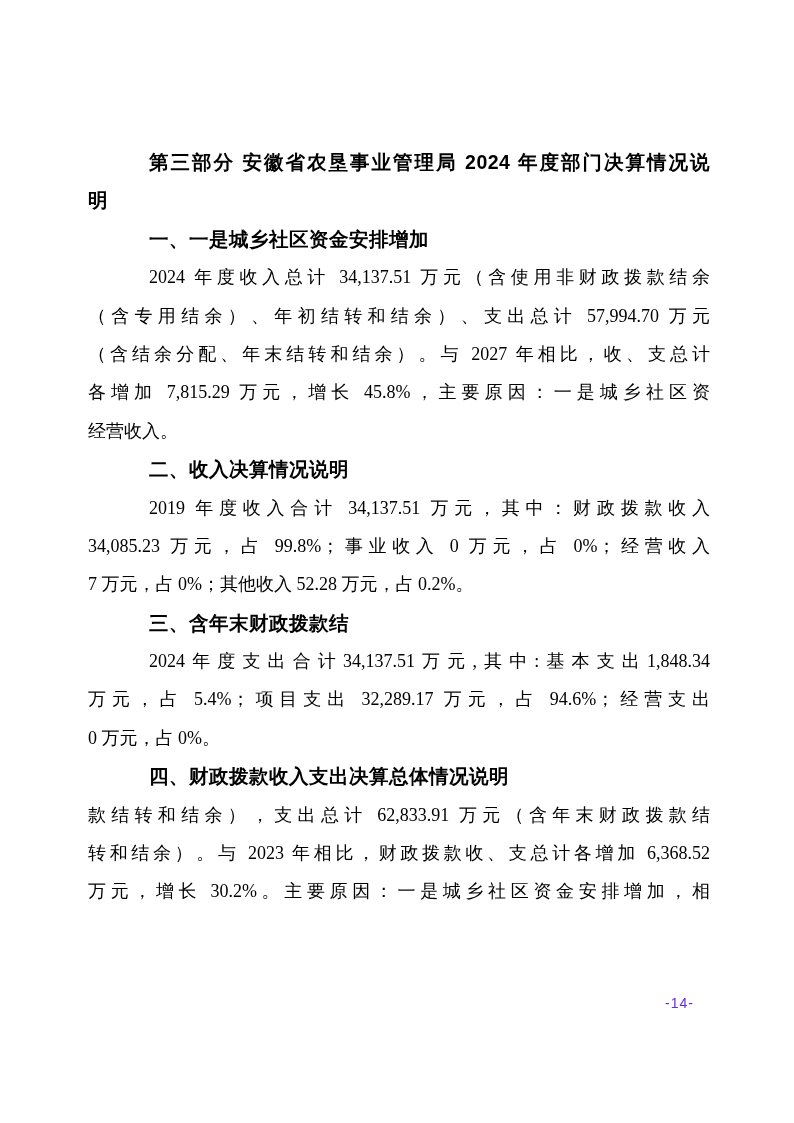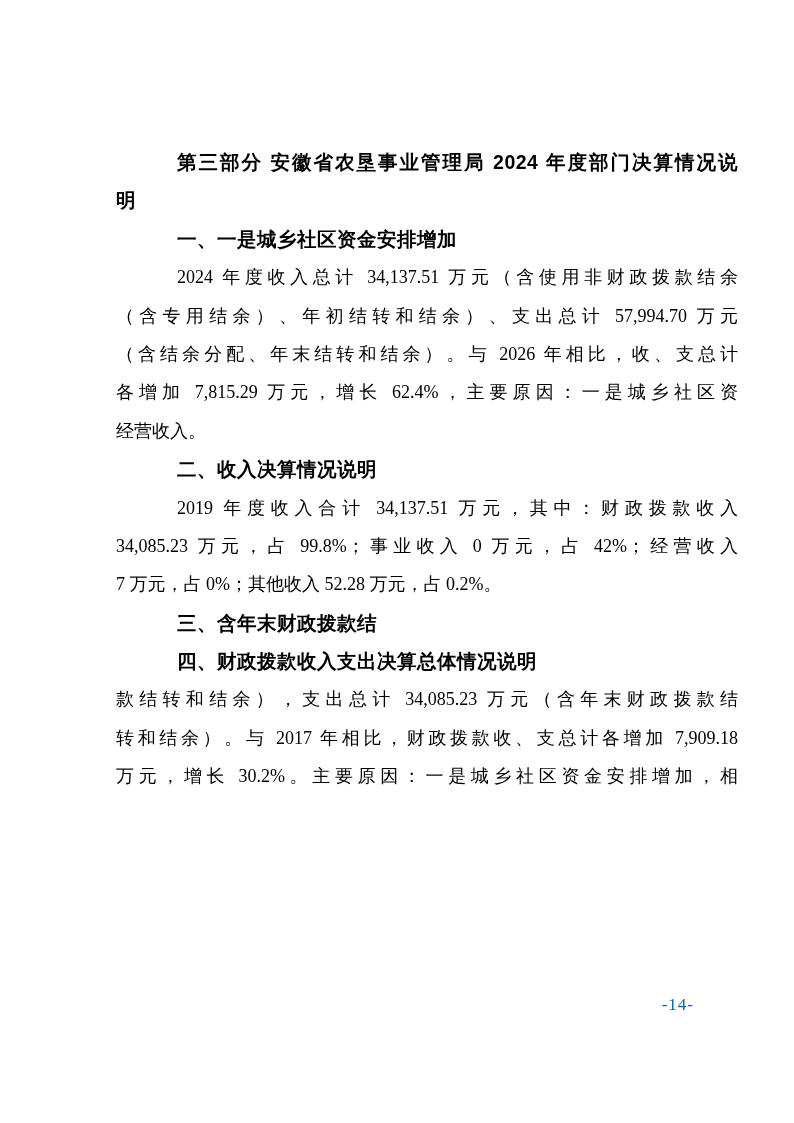--- a/index.html
+++ b/index.html
@@ -12,21 +12,20 @@
     height: 1123px;
     position: relative;
     overflow: hidden;
     font-family: "Liberation Serif", "DejaVu Serif", serif;
     color: #000000;
   }
   .page {
     position: absolute;
     inset: 0;
     background: #ffffff;
-    margin-left: 28px;
   }
   .doc-body {
     position: absolute;
     left: 88px;
     top: 143px;
     width: 622px;
   }
   .line {
     font-size: 18px;
     line-height: 38.4px;
@@ -50,59 +49,64 @@
     letter-spacing: 0.5px;
   }
   .block-body .line {
     font-family: "Liberation Serif", "DejaVu Serif", serif;
     font-weight: 400;
   }
   .footer-page-number {
     position: absolute;
     top: 995px;
     right: 100px;
-    font-size: 17px;
-    font-family: Liberation Serif, serif;
-    color: #0369a1;
+    font-size: 14px;
+    font-family: Liberation Sans, sans-serif;
+    color: #6d28d9;
     letter-spacing: 1px;
   }
 </style>
 </head>
 <body>
 
 <div class="page">
   <main class="doc-body">
       <div class="block block-title">
         <div class="line indent fill">第三部分 安徽省农垦事业管理局 2024 年度部门决算情况说</div>
         <div class="line">明</div>
       </div>
       <div class="block block-heading">
         <div class="line indent">一、一是城乡社区资金安排增加</div>
       </div>
       <div class="block block-body">
         <div class="line indent fill">2024 年度收入总计 34,137.51 万元（含使用非财政拨款结余</div>
         <div class="line fill">（含专用结余）、年初结转和结余）、支出总计 57,994.70 万元</div>
-        <div class="line fill">（含结余分配、年末结转和结余）。与 2026 年相比，收、支总计</div>
-        <div class="line fill">各增加 7,815.29 万元，增长 62.4%，主要原因：一是城乡社区资</div>
+        <div class="line fill">（含结余分配、年末结转和结余）。与 2027 年相比，收、支总计</div>
+        <div class="line fill">各增加 7,815.29 万元，增长 45.8%，主要原因：一是城乡社区资</div>
         <div class="line">经营收入。</div>
       </div>
       <div class="block block-heading">
         <div class="line indent">二、收入决算情况说明</div>
       </div>
       <div class="block block-body">
         <div class="line indent fill">2019 年度收入合计 34,137.51 万元，其中：财政拨款收入</div>
-        <div class="line fill">34,085.23 万元，占 99.8%；事业收入 0 万元，占 42%；经营收入</div>
+        <div class="line fill">34,085.23 万元，占 99.8%；事业收入 0 万元，占 0%；经营收入</div>
         <div class="line">7 万元，占 0%；其他收入 52.28 万元，占 0.2%。</div>
       </div>
       <div class="block block-heading">
         <div class="line indent">三、含年末财政拨款结</div>
       </div>
+      <div class="block block-body">
+        <div class="line indent fill">2024年度支出合计34,137.51万元,其中:基本支出1,848.34</div>
+        <div class="line fill">万元，占 5.4%；项目支出 32,289.17 万元，占 94.6%；经营支出</div>
+        <div class="line">0 万元，占 0%。</div>
+      </div>
       <div class="block block-heading">
         <div class="line indent">四、财政拨款收入支出决算总体情况说明</div>
       </div>
       <div class="block block-body">
-        <div class="line fill">款结转和结余），支出总计 34,085.23 万元（含年末财政拨款结</div>
-        <div class="line fill">转和结余）。与 2017 年相比，财政拨款收、支总计各增加 7,909.18</div>
+        <div class="line fill">款结转和结余），支出总计 62,833.91 万元（含年末财政拨款结</div>
+        <div class="line fill">转和结余）。与 2023 年相比，财政拨款收、支总计各增加 6,368.52</div>
         <div class="line fill">万元，增长 30.2%。主要原因：一是城乡社区资金安排增加，相</div>
       </div>
     </main>
   <div class="footer-page-number">-14-</div>
 </div>
 
 </body></html>

